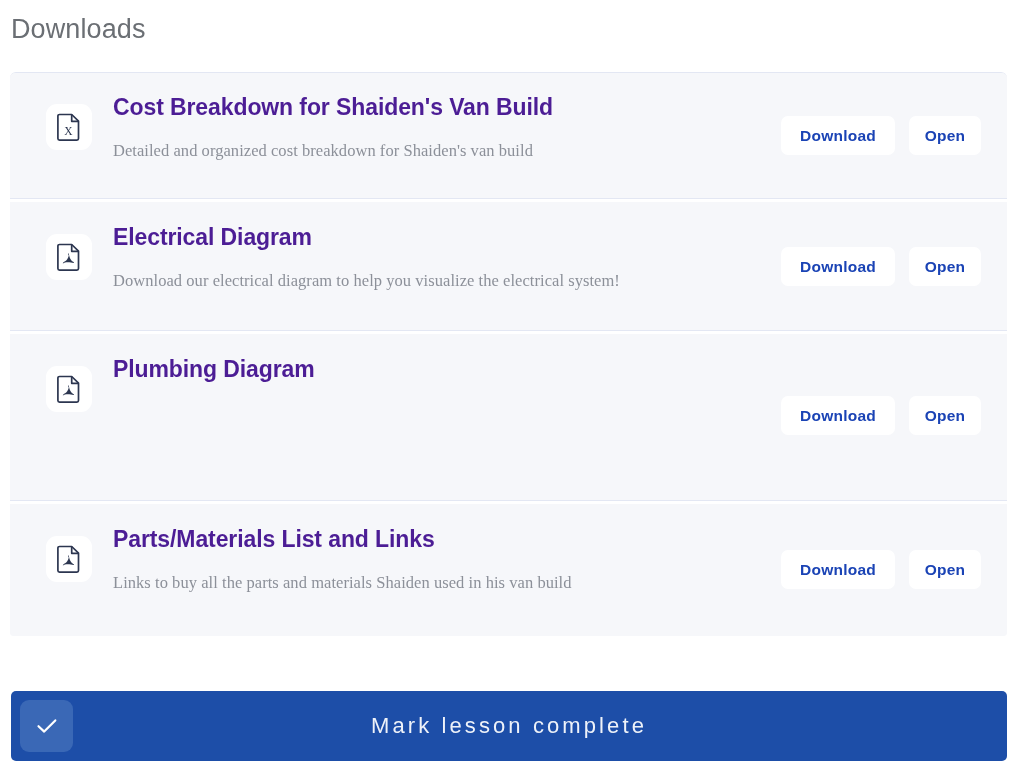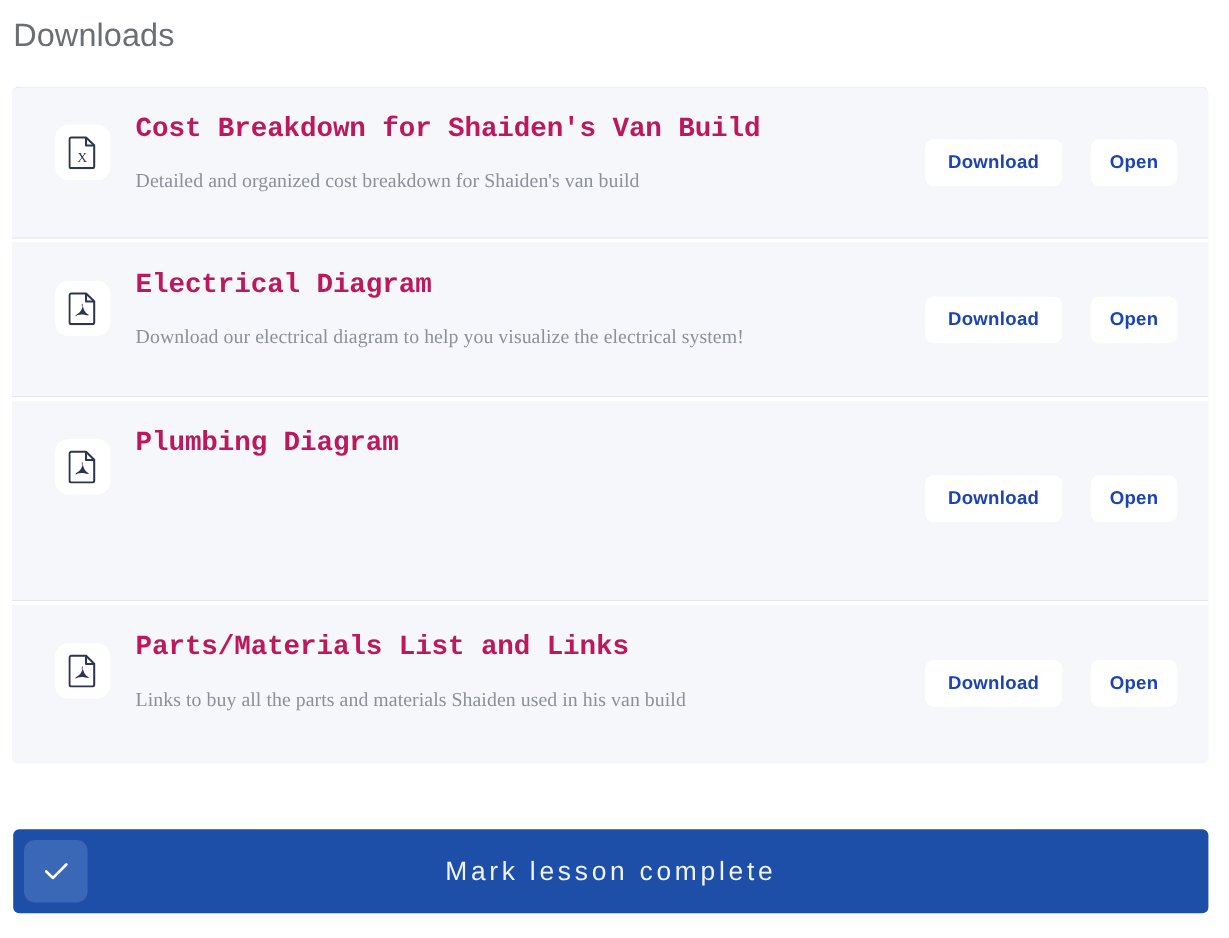--- a/index.html
+++ b/index.html
@@ -72,44 +72,44 @@
     flex:1 1 auto;
     padding-left:21px;
     min-width:0;
   }
   .r1 .row-text { padding-top:20px; }
   .r2 .row-text { padding-top:21px; }
   .r3 .row-text { padding-top:21px; }
   .r4 .row-text { padding-top:21px; }
 
   .row-title {
-    font-family:Liberation Mono, monospace;
+    font-family:Liberation Sans, sans-serif;
     font-weight:700;
     font-size:23px;
     line-height:29px;
-    color:#be185d;
+    color:#4c1d95;
     letter-spacing:-0.1px;
     white-space:nowrap;
   }
   .row-desc {
     margin-top:13px;
     font-family:Liberation Serif, serif;
     font-size:16.5px;
     line-height:31px;
     color:#8c9099;
     letter-spacing:0.05px;
     max-width:660px;
   }
 
   
   .row-actions {
     flex:0 0 auto;
     display:flex;
     align-items:center;
-    gap:24px;
+    gap:14px;
     padding-right:26px;
   }
   .r1 .row-actions { padding-top:43px; align-self:flex-start; }
   .r2 .row-actions { padding-top:45px; align-self:flex-start; }
   .r3 .row-actions { padding-top:62px; align-self:flex-start; }
   .r4 .row-actions { padding-top:46px; align-self:flex-start; }
 
   .action-btn {
     background:#ffffff;
     border:none;

